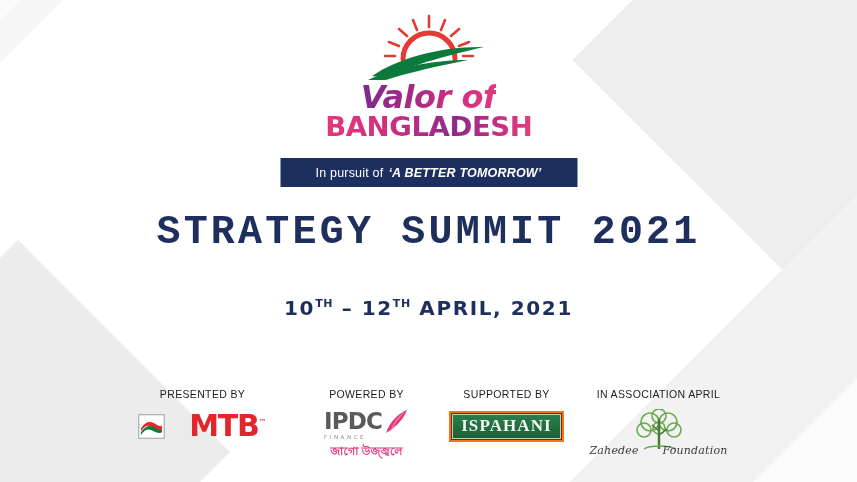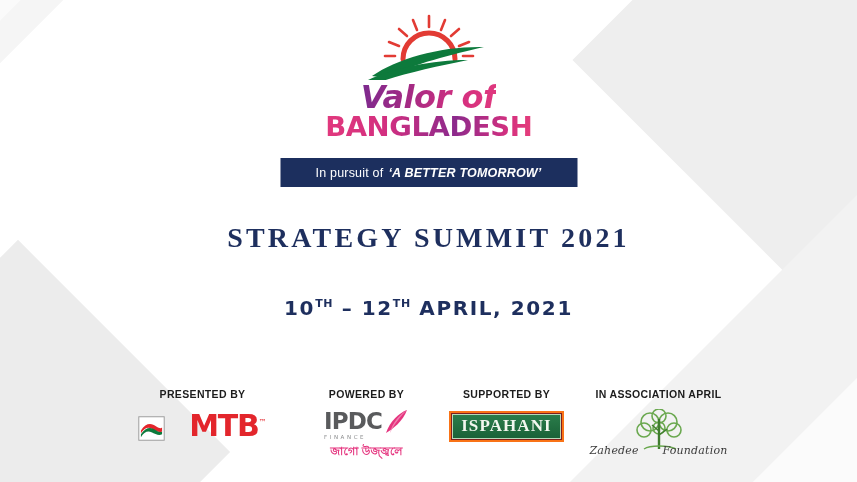--- a/index.html
+++ b/index.html
@@ -91,25 +91,25 @@
     white-space:nowrap;
   }
   .tagline-lead { font-weight:400; letter-spacing:0.2px; }
   .tagline-em {
     font-weight:bold; font-style:italic;
     letter-spacing:0.2px; margin-left:5px;
   }
 
   
   .summit-title {
-    position:absolute; top:222px; left:0; right:0;
+    position:absolute; top:210px; left:0; right:0;
     text-align:center;
-    font-family:Liberation Serif, serif;
+    font-family:Liberation Mono, monospace;
     font-weight:bold;
-    font-size:28px;
+    font-size:40px;
     letter-spacing:3.2px;
     color:#1e2f5e;
     white-space:nowrap;
   }
   .summit-date {
     position:absolute; top:296px; left:0; right:0;
     text-align:center;
     font-family:"DejaVu Sans", sans-serif;
     font-weight:bold;
     font-size:20px;
@@ -129,29 +129,28 @@
   .sponsor-block.ipdc  { width:148px; }
   .sponsor-block.isp   { width:132px; }
   .sponsor-block.zah   { width:172px; }
 
   .sponsor-label {
     font-size:10.5px;
     color:#1c1c1c;
     letter-spacing:0.35px;
     white-space:nowrap;
     margin-bottom:11px;
-    font-weight:bold;
   }
   .sponsor-logo {
     display:flex; justify-content:center; align-items:flex-start;
     min-height:46px;
   }
 
   
-  .mtb-logo { display:flex; align-items:flex-end; gap:24px; }
+  .mtb-logo { display:flex; align-items:center; gap:24px; }
   .mtb-icon { width:27px; height:25px; display:block; }
   .mtb-text {
     font-family:"DejaVu Sans", sans-serif;
     font-weight:bold; font-size:30px; line-height:1;
     color:#e3262c; letter-spacing:-1.2px;
     position:relative;
   }
   .mtb-tm {
     font-size:8px; vertical-align:super; color:#e3262c;
     font-weight:normal; letter-spacing:0;

